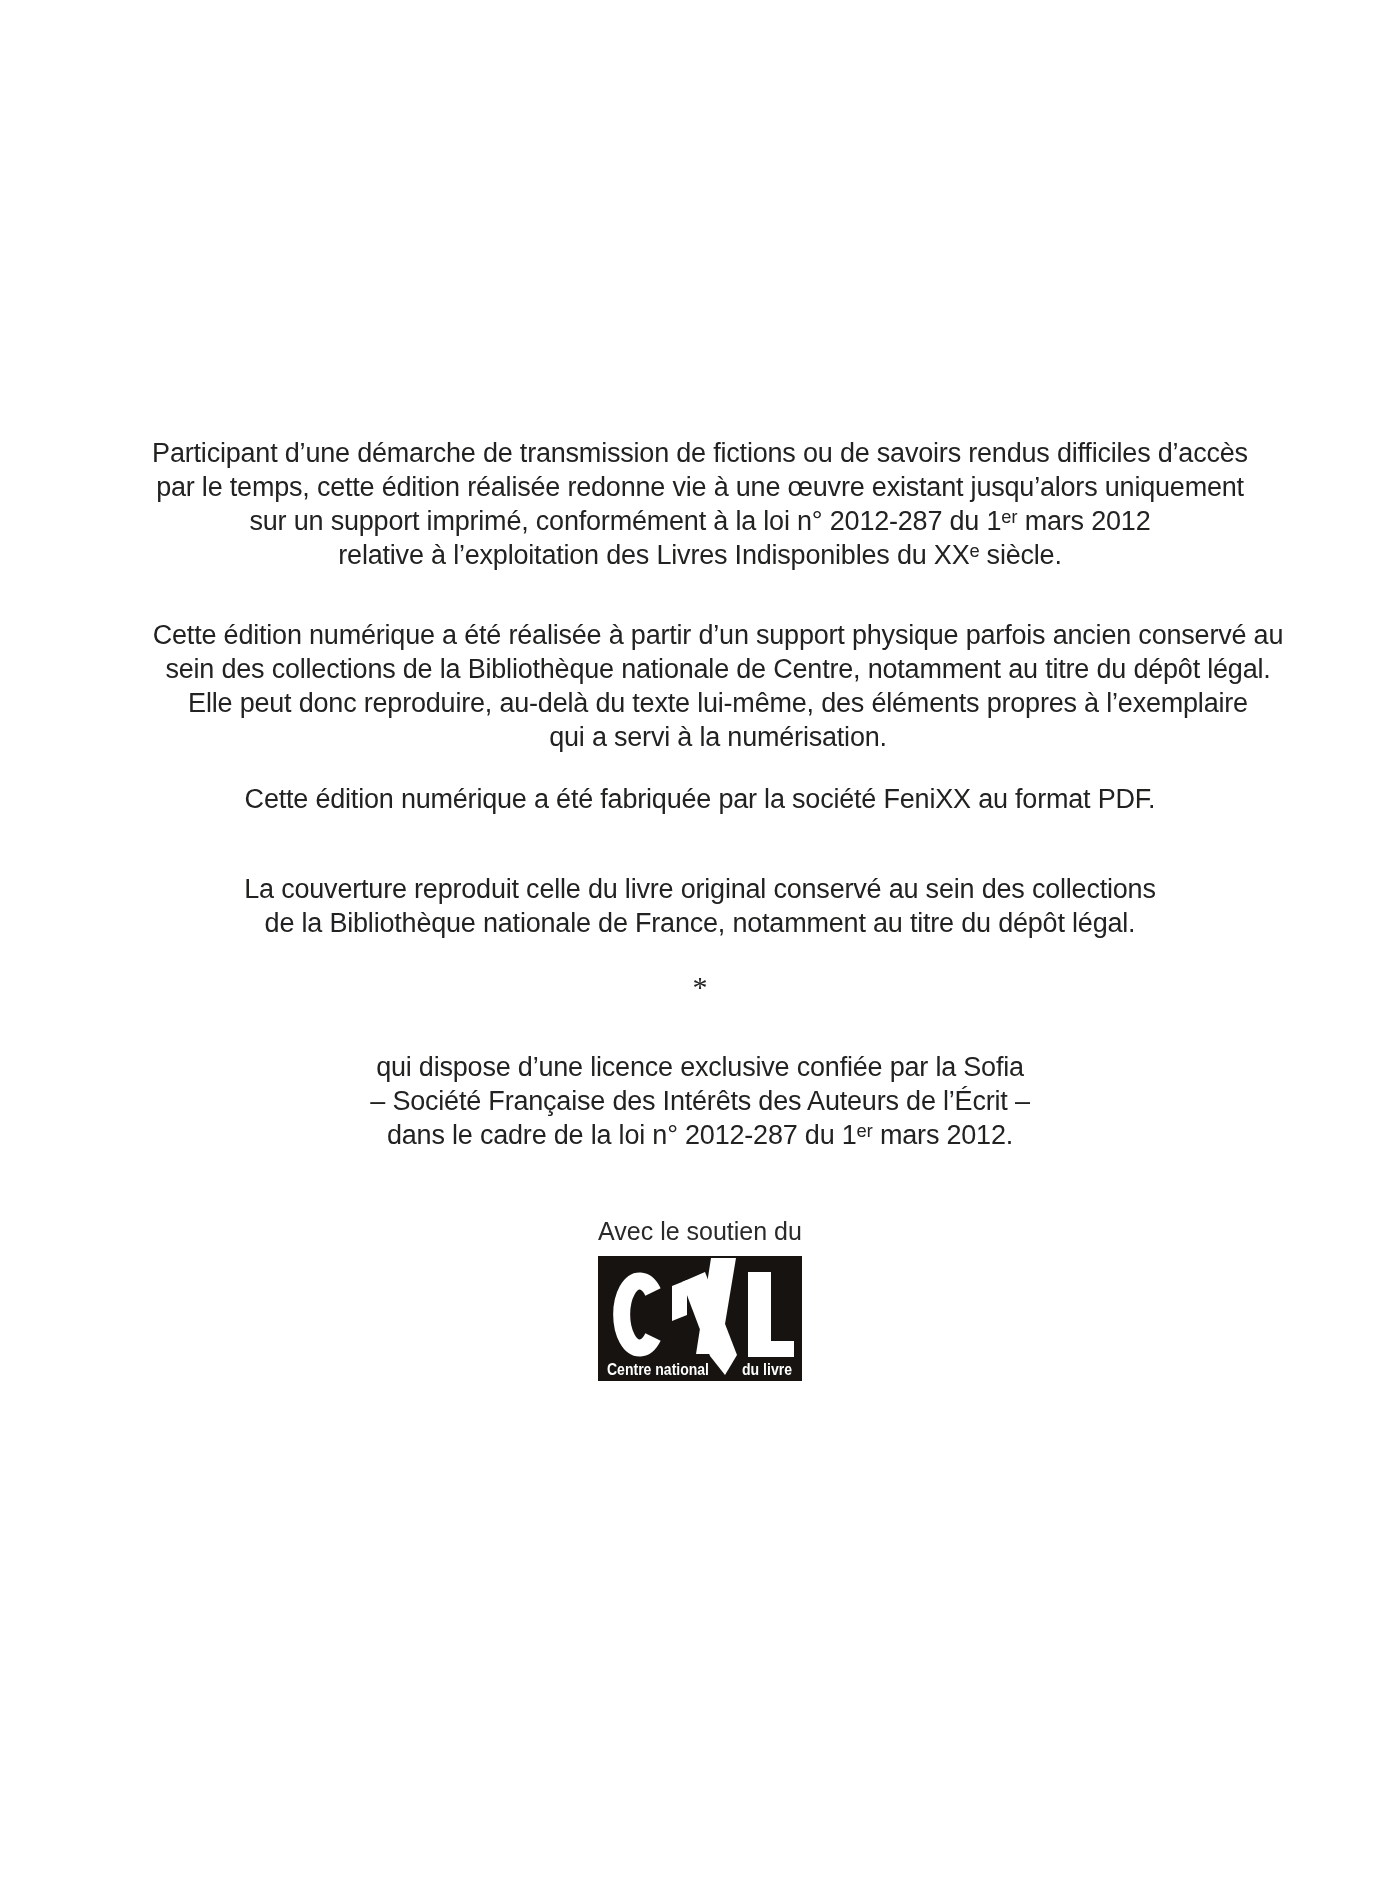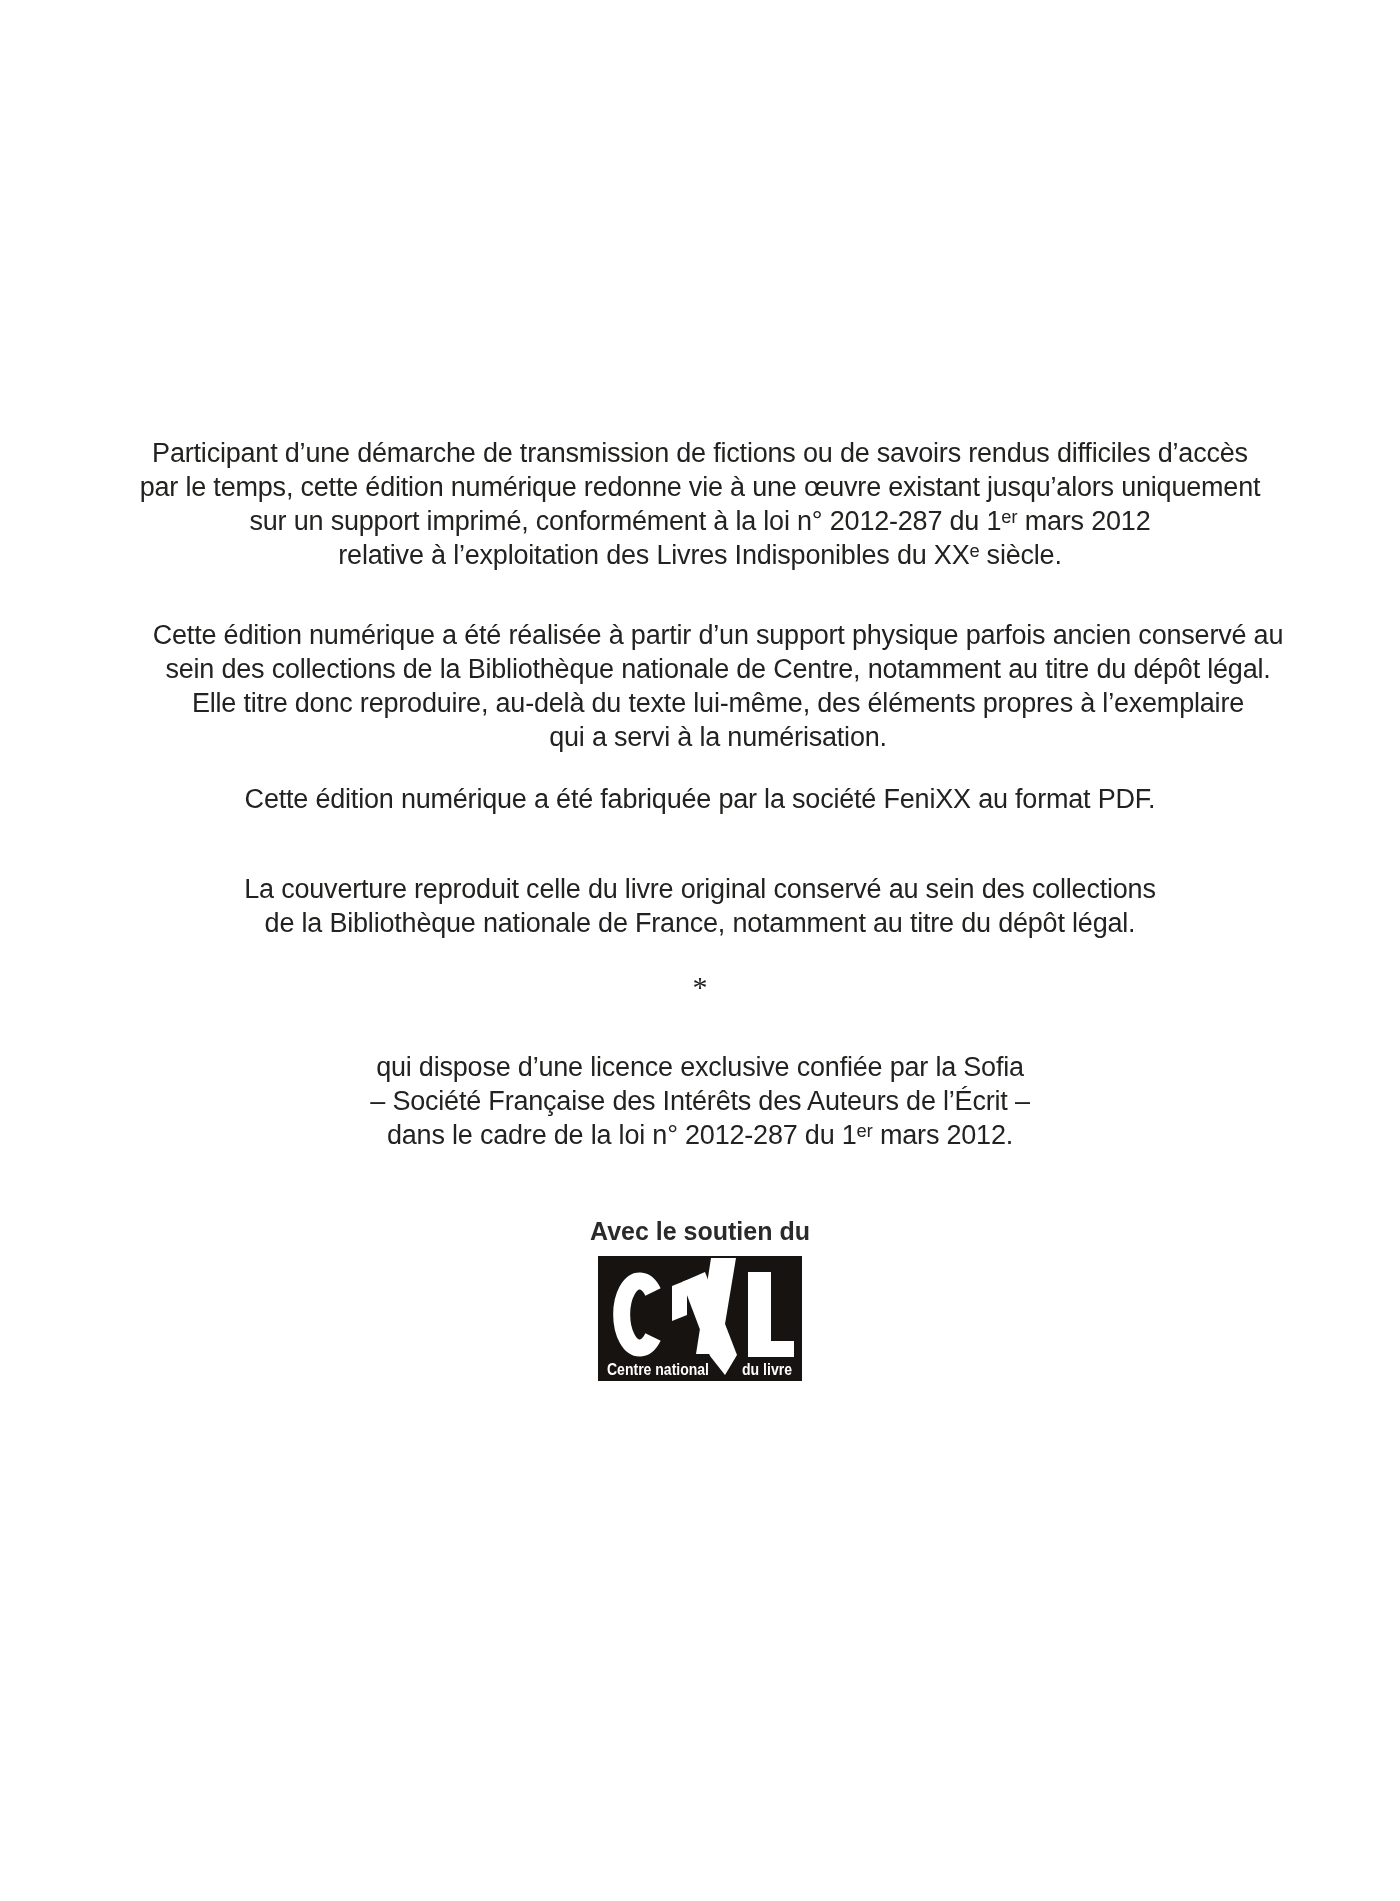--- a/index.html
+++ b/index.html
@@ -43,21 +43,21 @@
   .p5 { margin-top: 46px; }
   .logo-block {
     margin-top: 64px;
     display: flex;
     flex-direction: column;
     align-items: center;
   }
   .logo-caption {
     font-size: 25px;
     line-height: 30px;
-    font-weight: 700;
+    font-weight: 400;
     color: #2a2a28;
     letter-spacing: 0px;
   }
   .logo-svg {
     display: block;
     margin-top: 10px;
   }
   .sr-only {
     position: absolute;
     width: 1px; height: 1px;
@@ -67,29 +67,29 @@
   }
 </style>
 </head>
 <body>
 
 <div class="page">
   <div class="content">
 
     <div class="para p1">
       <div class="line">Participant d’une démarche de transmission de fictions ou de savoirs rendus difficiles d’accès</div>
-      <div class="line">par le temps, cette édition numérique redonne vie à une œuvre existant jusqu’alors uniquement</div>
+      <div class="line">par le temps, cette édition réalisée redonne vie à une œuvre existant jusqu’alors uniquement</div>
       <div class="line">sur un support imprimé, conformément à la loi n° 2012-287 du 1ᵉʳ mars 2012</div>
       <div class="line">relative à l’exploitation des Livres Indisponibles du XXᵉ siècle.</div>
     </div>
 
     <div class="para p2">
       <div class="line">Cette édition numérique a été réalisée à partir d’un support physique parfois ancien conservé au</div>
       <div class="line">sein des collections de la Bibliothèque nationale de Centre, notamment au titre du dépôt légal.</div>
-      <div class="line">Elle titre donc reproduire, au-delà du texte lui-même, des éléments propres à l’exemplaire</div>
+      <div class="line">Elle peut donc reproduire, au-delà du texte lui-même, des éléments propres à l’exemplaire</div>
       <div class="line">qui a servi à la numérisation.</div>
     </div>
 
     <div class="para p3">
       <div class="line">Cette édition numérique a été fabriquée par la société FeniXX au format PDF.</div>
     </div>
 
     <div class="para p4">
       <div class="line">La couverture reproduit celle du livre original conservé au sein des collections</div>
       <div class="line">de la Bibliothèque nationale de France, notamment au titre du dépôt légal.</div>

